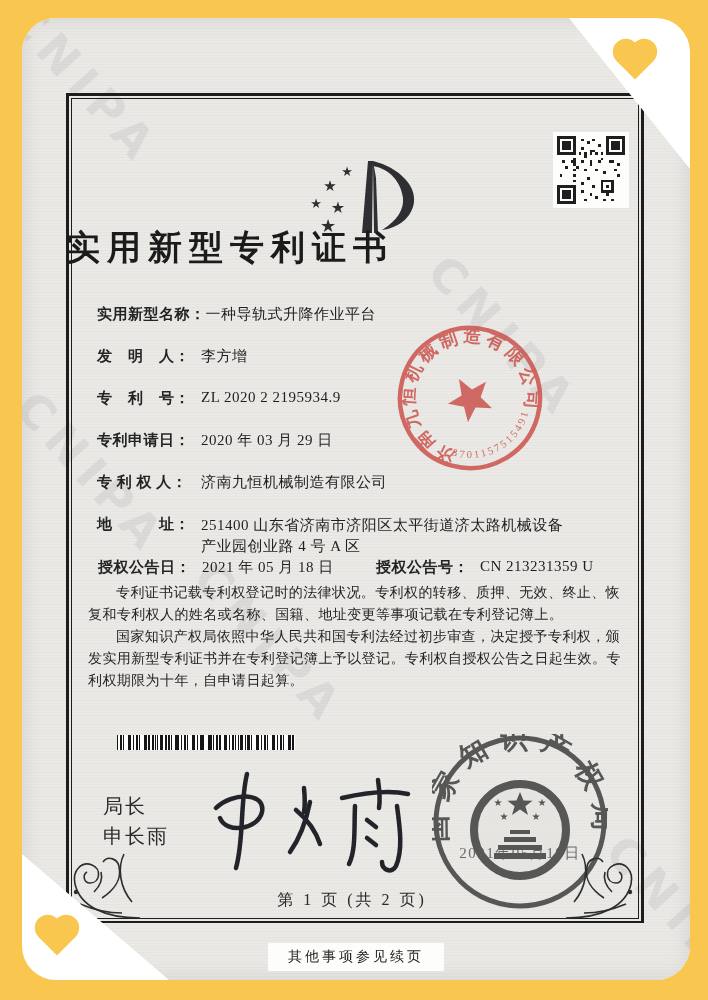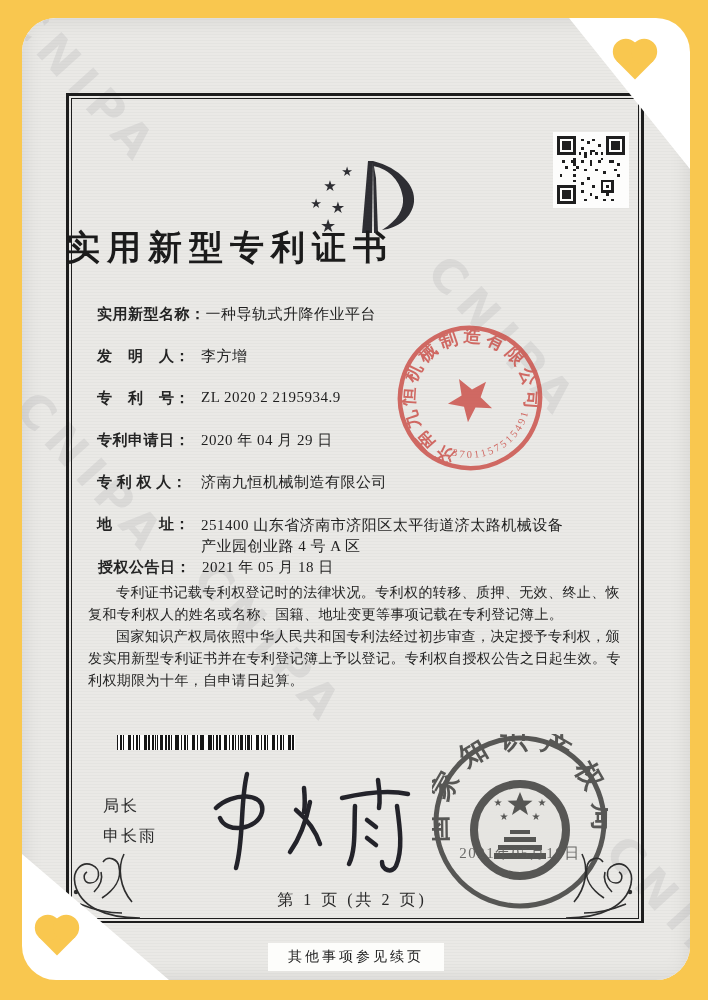--- a/index.html
+++ b/index.html
@@ -35,21 +35,21 @@
   .r7{position:absolute;left:1px;top:260px;width:540px;}
   .pair2{position:absolute;left:278px;top:0;display:flex;}
   .body-text{position:absolute;left:66px;top:564px;width:540px;font-size:14px;line-height:22px;
          color:#1f1f1f;letter-spacing:.4px;}
   .body-text p{margin:0;text-indent:2em;}
   .barcode{position:absolute;left:95px;top:717px;width:178px;height:15px;background:#fff;
     background-image:
       repeating-linear-gradient(90deg,#161616 0 1px,transparent 1px 3px,#161616 3px 5px,transparent 5px 6px,
         #161616 6px 7px,transparent 7px 11px,#161616 11px 14px,transparent 14px 16px),
       repeating-linear-gradient(90deg,transparent 0 4px,#161616 4px 5px,transparent 5px 9px);}
-  .signer{position:absolute;left:81px;top:773px;font-size:16px;color:#2b2b2b;letter-spacing:2px;line-height:30px;}
+  .signer{position:absolute;left:81px;top:773px;font-size:20px;color:#2b2b2b;letter-spacing:2px;line-height:30px;}
   .signature{position:absolute;left:170px;top:744px;width:235px;height:115px;}
   .gov-seal{position:absolute;left:410px;top:716px;width:176px;height:176px;opacity:.92;}
   .red-seal{position:absolute;left:373px;top:305px;width:150px;height:150px;transform:rotate(-30deg);opacity:.78;}
   .page-num{position:absolute;left:44px;top:872px;width:572px;text-align:center;font-size:16px;
          letter-spacing:3px;color:#2a2a2a;}
   .footnote{position:absolute;left:0;top:925px;width:668px;text-align:center;}
   .footnote span{display:inline-block;background:#fdfdfb;padding:5px 20px;font-size:14px;
          letter-spacing:3px;color:#232323;}
   .flourish{position:absolute;width:82px;height:78px;}
   .fl-left{left:38px;top:828px;}
@@ -132,33 +132,37 @@
         <div class="frow r1">
           <span class="flabel">实用新型名称：</span>
           <span class="fvalue">一种导轨式升降作业平台</span>
         </div>
         <div class="frow r3">
           <span class="flabel">专　利　号：</span>
           <span class="fvalue">ZL 2020 2 2195934.9</span>
         </div>
         <div class="frow r4">
           <span class="flabel">专利申请日：</span>
-          <span class="fvalue">2020 年 04 月 29 日</span>
+          <span class="fvalue">2020 年 03 月 29 日</span>
         </div>
         <div class="frow r5">
           <span class="flabel">专 利 权 人：</span>
           <span class="fvalue">济南九恒机械制造有限公司</span>
         </div>
         <div class="frow r6">
           <span class="flabel">地　　　址：</span>
           <span class="fvalue">251400 山东省济南市济阳区太平街道济太路机械设备产业园创业路 4 号 A 区</span>
         </div>
         <div class="frow r7">
           <span class="flabel">授权公告日：</span>
           <span class="fvalue">2021 年 05 月 18 日</span>
+          <span class="pair2">
+            <span class="flabel">授权公告号：</span>
+            <span class="fvalue">CN 213231359 U</span>
+          </span>
         </div>
       </div>
 
       <div class="body-text">
         <p>专利证书记载专利权登记时的法律状况。专利权的转移、质押、无效、终止、恢复和专利权人的姓名或名称、国籍、地址变更等事项记载在专利登记簿上。</p>
         <p>国家知识产权局依照中华人民共和国专利法经过初步审查，决定授予专利权，颁发实用新型专利证书并在专利登记簿上予以登记。专利权自授权公告之日起生效。专利权期限为十年，自申请日起算。</p>
       </div>
 
       <div class="barcode"></div>
 

